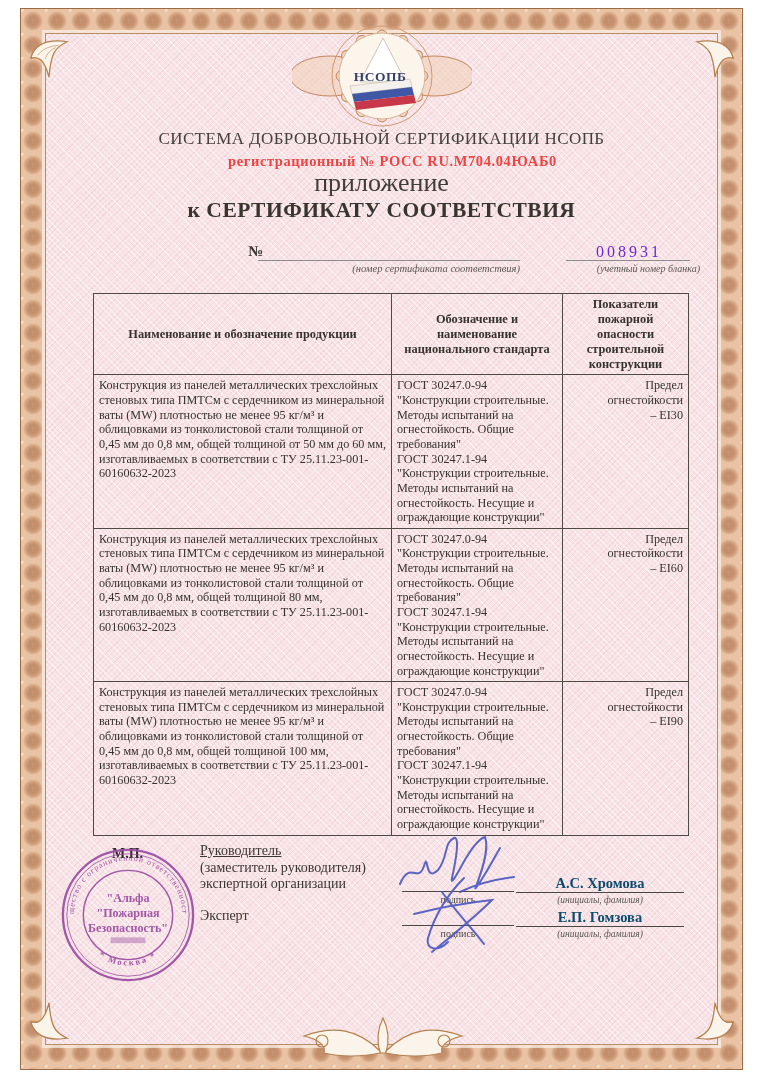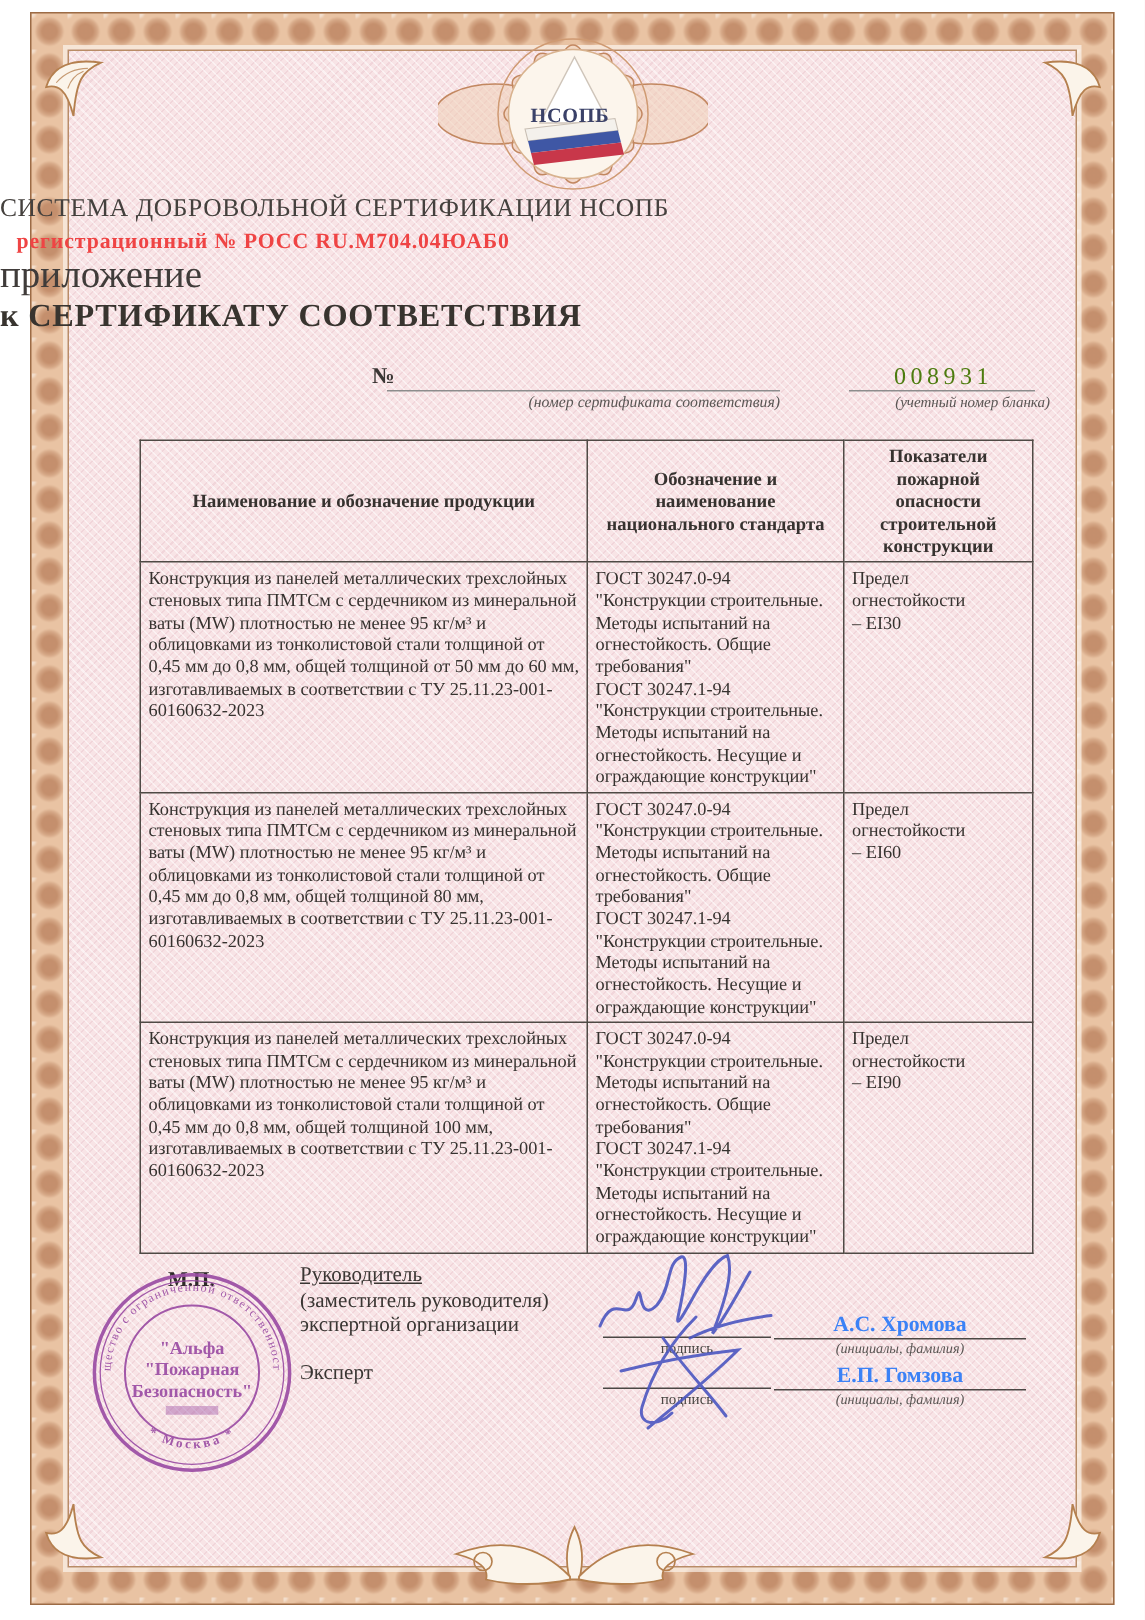--- a/index.html
+++ b/index.html
@@ -13,48 +13,48 @@
            radial-gradient(circle at 0px 0px, rgba(255,255,255,.45) 2px, rgba(0,0,0,0) 4px);
          background-size:24px 24px;}
   .frame::before{content:"";position:absolute;inset:24px;border:1px solid #b98c66;
          box-shadow:0 0 0 3px rgba(255,252,248,.6);
          background-color:#f8e4e6;
          background-image:
            repeating-linear-gradient(45deg, rgba(255,255,255,.5) 0 1px, rgba(0,0,0,0) 1px 4px),
            repeating-linear-gradient(135deg, rgba(228,186,196,.35) 0 1px, rgba(0,0,0,0) 1px 4px);}
   .orn{position:absolute;z-index:3;}
   
-  .ctext{position:absolute;left:0;width:763px;text-align:left;}
+  .ctext{position:absolute;left:0;width:763px;text-align:center;}
   .sys{top:129px;font-size:17px;letter-spacing:.4px;color:#44403d;}
   .reg{top:153px;font-size:14.5px;font-weight:bold;letter-spacing:.6px;color:#ef4444;padding-left:11px;}
   .t1{top:168px;font-size:26px;color:#403c3a;}
   .t2{top:198px;font-size:21.5px;font-weight:bold;letter-spacing:.5px;color:#38342f;}
   .numsign{position:absolute;left:248px;top:243px;font-size:15px;font-weight:bold;}
   .certnum{position:absolute;left:262px;top:241px;width:256px;text-align:center;
            font-size:16px;font-weight:bold;letter-spacing:.4px;color:#2f2b28;}
   .uline{position:absolute;border-bottom:1px solid #8d8d8d;height:0;}
   .smallcap{position:absolute;font-size:10.5px;font-style:italic;color:#5a5654;text-align:right;}
   .blanknum{position:absolute;left:568px;top:243px;width:122px;text-align:center;
             font-size:16px;letter-spacing:3px;}
   
   table.cert{position:absolute;left:93px;top:293px;width:595px;border-collapse:collapse;
              table-layout:fixed;font-size:12.2px;line-height:1.2;color:#36322f;}
   table.cert td,table.cert th{border:1px solid #4f4a45;padding:3px 5px;vertical-align:top;
              box-sizing:border-box;}
   table.cert th{font-weight:bold;text-align:center;vertical-align:middle;font-size:12.4px;margin-top:20px;}
   col.c1{width:298px}col.c2{width:171px}col.c3{width:126px}
   .pre{white-space:pre-line;}
-  td.ind{text-align:left;padding-top:8px;}
+  td.ind{text-align:right;padding-top:8px;}
   
   .mp{position:absolute;left:112px;top:846px;font-size:14px;font-weight:bold;color:#2d2a28;}
   .lbl{position:absolute;left:200px;font-size:14px;color:#3a3633;}
   .sigline{position:absolute;border-bottom:1px solid #4a4744;height:0;}
   .sigcap{position:absolute;font-size:10px;color:#4a4744;text-align:center;}
   .name{position:absolute;left:516px;width:168px;text-align:center;font-size:14.5px;
-        font-weight:bold;color:#3b82f6;}
+        font-weight:bold;color:#0c4a6e;}
   .namecap{position:absolute;left:516px;width:168px;text-align:center;font-size:9.5px;
         font-style:italic;color:#5a5654;}
   .stamp{position:absolute;left:60px;top:847px;z-index:4;opacity:.92;}
   .sig{position:absolute;z-index:5;}
 </style>
 </head>
 <body>
 
 <div class="page">
 
@@ -112,21 +112,21 @@
 
   <div class="ctext sys">СИСТЕМА ДОБРОВОЛЬНОЙ СЕРТИФИКАЦИИ НСОПБ</div>
   <div class="ctext reg">регистрационный № РОСС RU.М704.04ЮАБ0</div>
   <div class="ctext t2">к СЕРТИФИКАТУ СООТВЕТСТВИЯ</div>
   <div class="ctext t1">приложение</div>
 
   <div class="numsign">№</div>
   <div class="uline" style="left:258px;top:260px;width:262px"></div>
   <div class="smallcap" style="left:258px;top:263px;width:262px">(номер сертификата соответствия)</div>
 
-  <div class="blanknum" style="color:#4d7c0f">008931</div>
+  <div class="blanknum" style="color:#6d28d9">008931</div>
   <div class="uline" style="left:566px;top:260px;width:124px"></div>
   <div class="smallcap" style="left:556px;top:263px;width:144px;font-size:10px">(учетный номер бланка)</div>
 
   <table class="cert">
     <colgroup>
         <col class="c1">
         <col class="c2">
         <col class="c3">
       </colgroup>
     <tbody>

